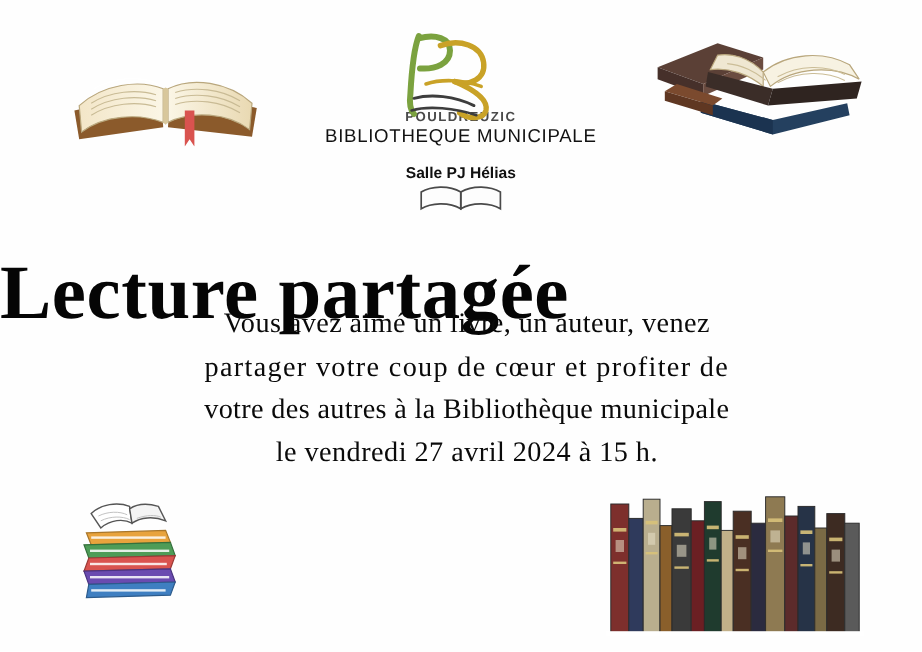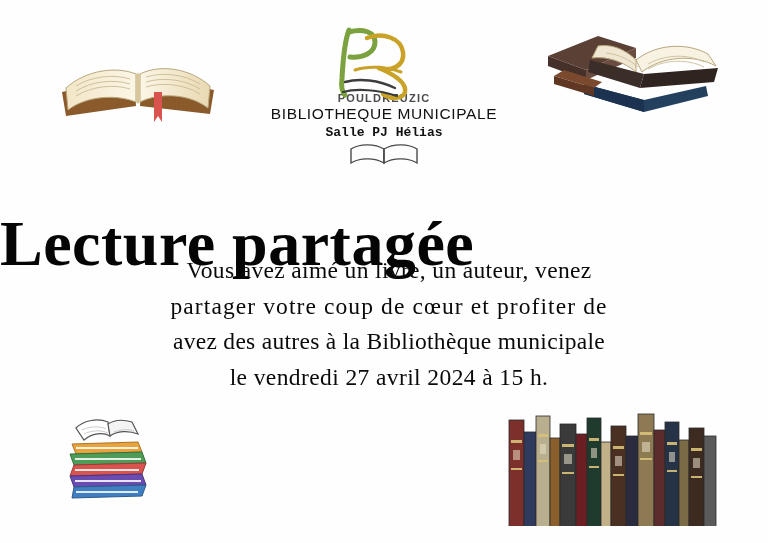--- a/index.html
+++ b/index.html
@@ -48,25 +48,25 @@
   }
   .logo-title {
     font-family: "Liberation Sans", sans-serif;
     font-size: 15.5px;
     font-weight: normal;
     letter-spacing: 0.6px;
     color: #111;
     margin-top: 1px;
   }
   .logo-sub {
-    font-family: Liberation Mono, monospace;
+    font-family: Liberation Sans, sans-serif;
     font-size: 13px;
     font-weight: bold;
     color: #111;
-    margin-top: 2px;
+    margin-top: 13px;
   }
   .logo-booklet {
     margin-top: 3px;
     height: 24px;
   }
 
   
   .main-title {
     position: absolute;
     top: 168px;
@@ -201,21 +201,21 @@
         <path d="M37 6 L37 20" stroke="#4a4a4a" stroke-width="1.4"></path>
       </svg>
     </div>
   </div>
 
   <h1 class="main-title">Lecture partagée</h1>
 
   <div class="body-text">
     <span class="line l1">Vous  avez aimé un livre, un auteur, venez</span>
     <span class="line l2">partager  votre  coup  de  cœur  et profiter de</span>
-    <span class="line l3">avez des autres à la Bibliothèque municipale</span>
+    <span class="line l3">votre des autres à la Bibliothèque municipale</span>
     <span class="line l4">le vendredi 27 avril  2024 à 15 h.</span>
   </div>
 
   <div class="art" id="stack-bottom">
     <svg width="96" height="82" viewBox="0 0 96 82">
 
       <path d="M46 4 C36 0 22 2 14 10 L22 22 C30 15 41 14 48 18 Z" fill="#ffffff" stroke="#555" stroke-width="1.2"></path>
       <path d="M48 18 C55 13 66 12 76 16 L70 4 C60 1 52 2 46 6 Z" fill="#f4f4f4" stroke="#555" stroke-width="1.2"></path>
       <g stroke="#bfbfbf" stroke-width="0.8" fill="none">
         <path d="M20 12 C28 8 38 8 44 11"></path>

